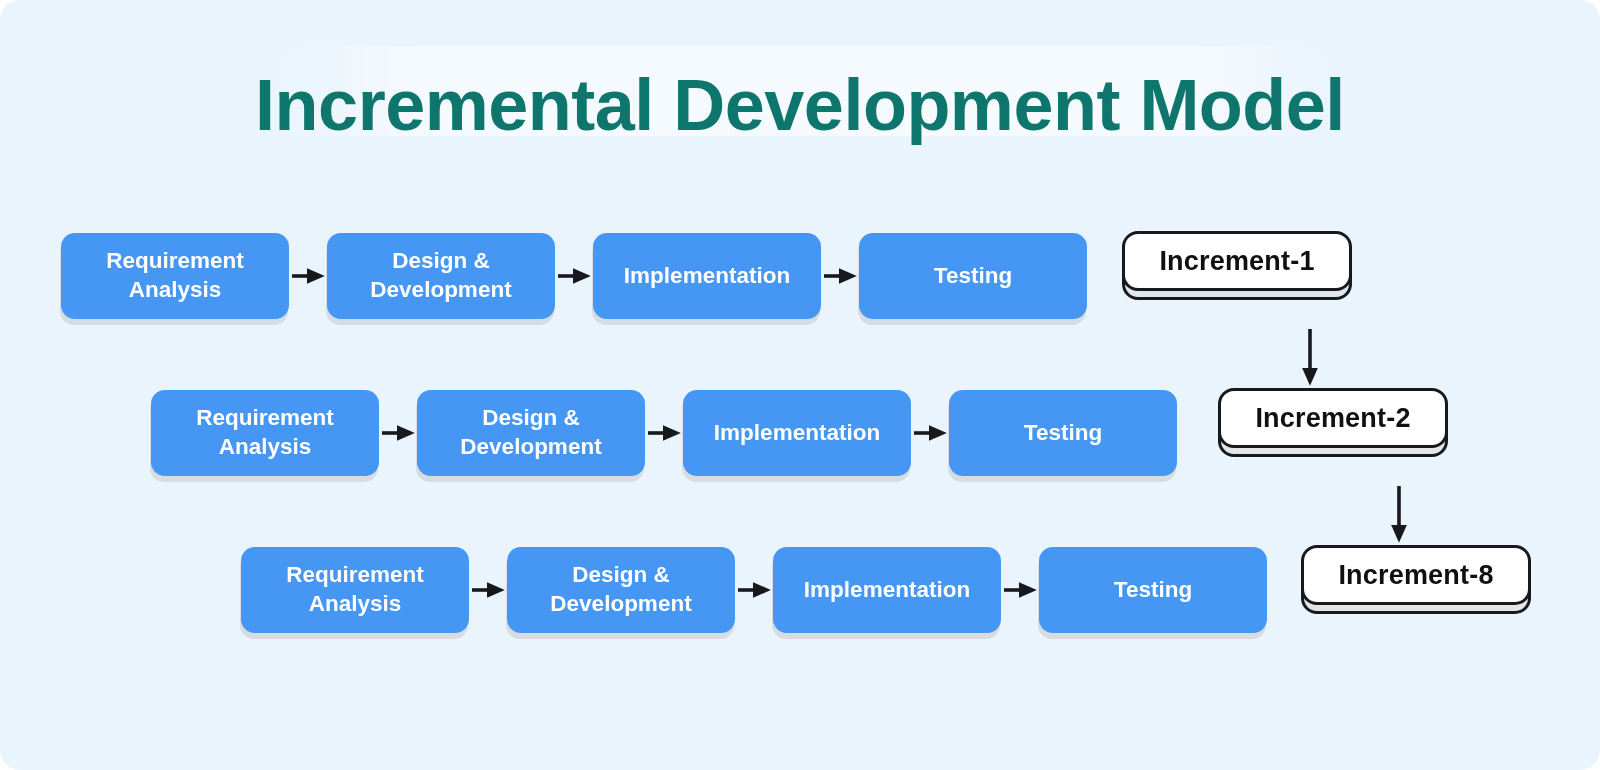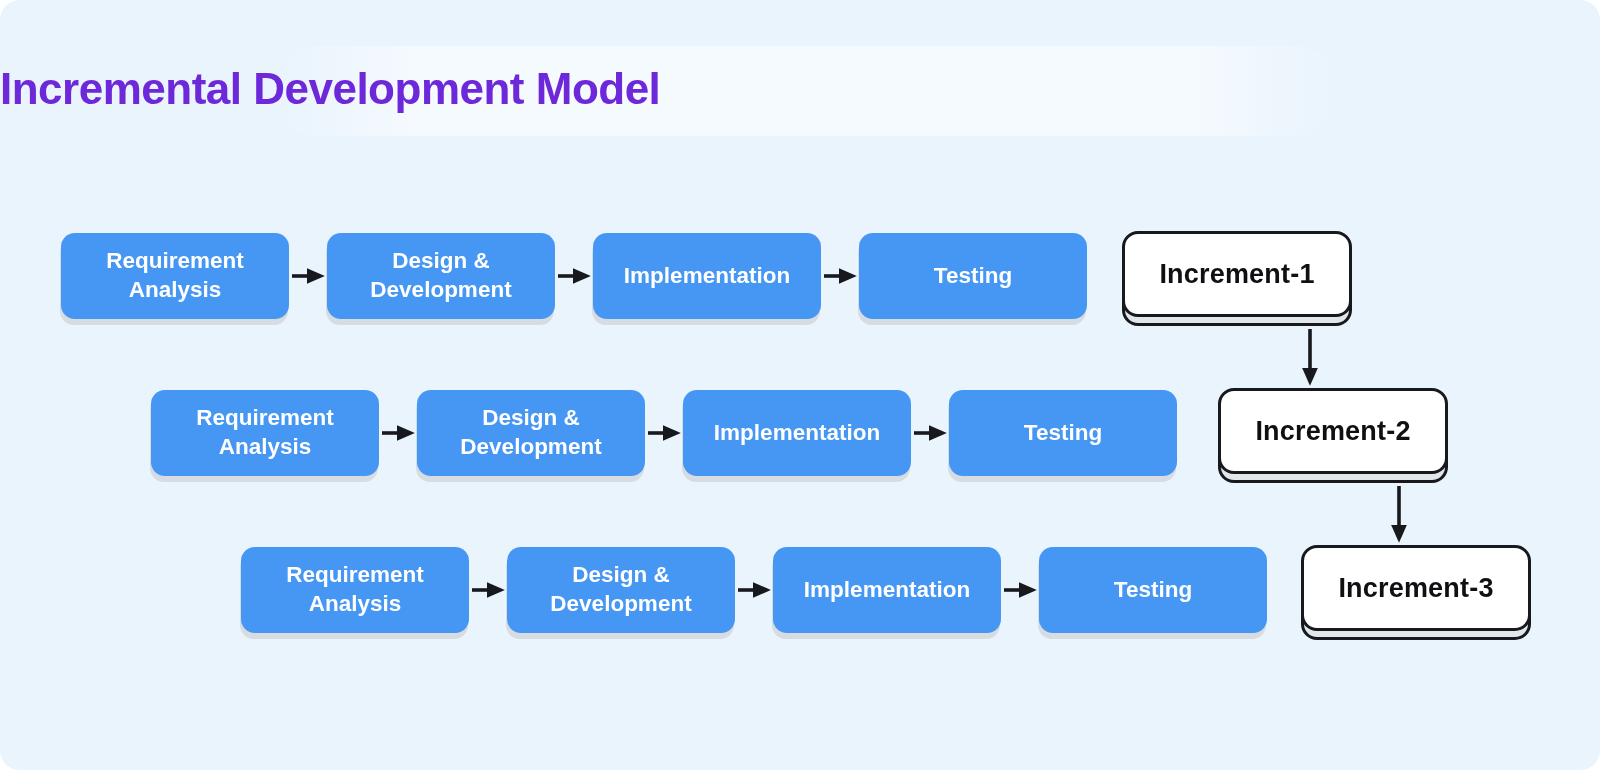--- a/index.html
+++ b/index.html
@@ -18,44 +18,44 @@
     isolation:isolate;
   }
   .title-glow{
     position:absolute;left:270px;top:46px;width:1070px;height:90px;
     border-radius:45px;
     background:linear-gradient(90deg,rgba(255,255,255,0) 0%,rgba(255,255,255,0.55) 14%,rgba(255,255,255,0.55) 86%,rgba(255,255,255,0) 100%);
   }
   .title{
     position:absolute;left:0;right:0;top:64px;
     margin:0;
-    text-align:left;
-    font-size:44px;
+    text-align:center;
+    font-size:72px;
     font-weight:800;
     letter-spacing:-0.5px;
-    color:#6d28d9;
+    color:#0f766e;
   }
   .stage{
     position:absolute;
     width:228px;height:86px;
     box-sizing:border-box;
     padding:0 13px;
     background:#4696f3;
     border-radius:14px;
     box-shadow:-1px 6px 0 #d6dce1;
     display:flex;align-items:center;justify-content:center;
     text-align:center;
     color:#ffffff;
     font-size:22.5px;
     font-weight:700;
     line-height:1.28;
   }
   .inc{
     position:absolute;
-    width:230px;height:86px;
+    width:230px;height:60px;
     box-sizing:border-box;
     background:#ffffff;
     border:3px solid #17191d;
     border-radius:16px;
     display:flex;align-items:center;justify-content:center;
     text-align:center;
     color:#0e1013;
     font-size:27px;
     font-weight:700;
     letter-spacing:0.2px;
@@ -147,17 +147,17 @@
     <div class="stage" style="left:507px;top:547px">
         <span>Design &amp; Development</span>
       </div>
     <div class="stage" style="left:773px;top:547px">
         <span>Implementation</span>
       </div>
     <div class="stage" style="left:1039px;top:547px">
         <span>Testing</span>
       </div>
     <div class="inc" style="left:1301px;top:545px">
-        <span>Increment-3</span>
+        <span>Increment-8</span>
       </div>
 
   </div>
 </div>
 
 </body></html>

